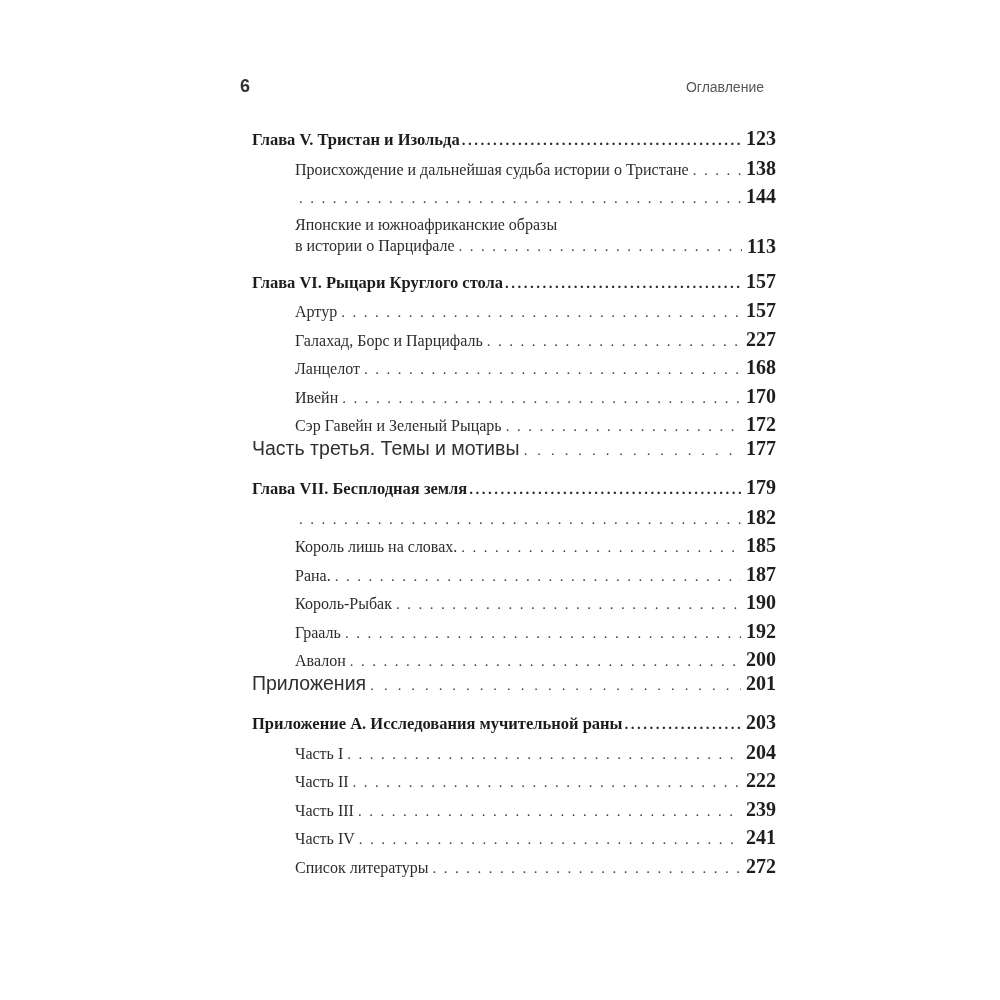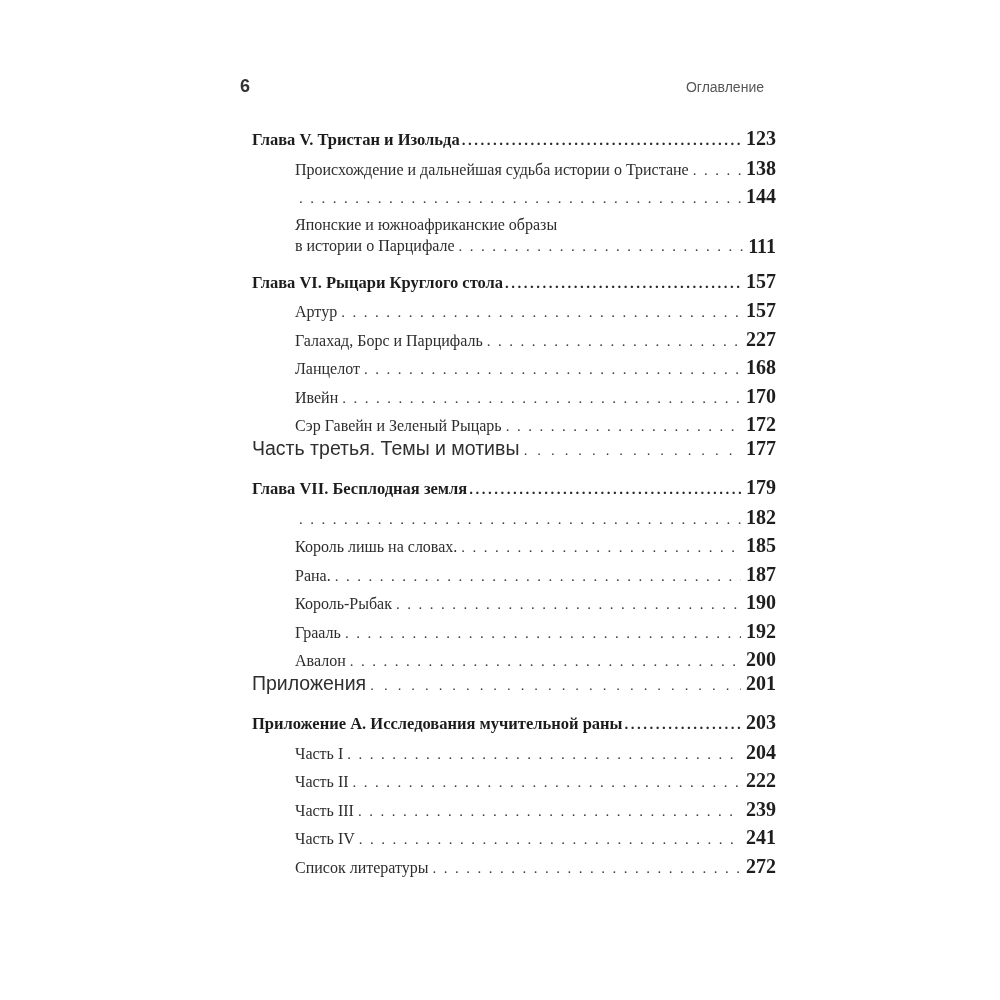--- a/index.html
+++ b/index.html
@@ -140,21 +140,21 @@
       <div class="row sub">
         <span class="leader">................................................................................................................................................................</span>
         <span class="num">144</span>
       </div>
       <div class="row sub wrap-first">
         <span class="title">Японские и южноафриканские образы</span>
       </div>
       <div class="row sub cont">
         <span class="title">в истории о Парцифале</span>
         <span class="leader">................................................................................................................................................................</span>
-        <span class="num">111</span>
+        <span class="num">113</span>
       </div>
       <div class="row chapter">
         <span class="title">Глава VI. Рыцари Круглого стола</span>
         <span class="leader">................................................................................................................................................................</span>
         <span class="num">157</span>
       </div>
       <div class="row sub">
         <span class="title">Артур</span>
         <span class="leader">................................................................................................................................................................</span>
         <span class="num">157</span>

